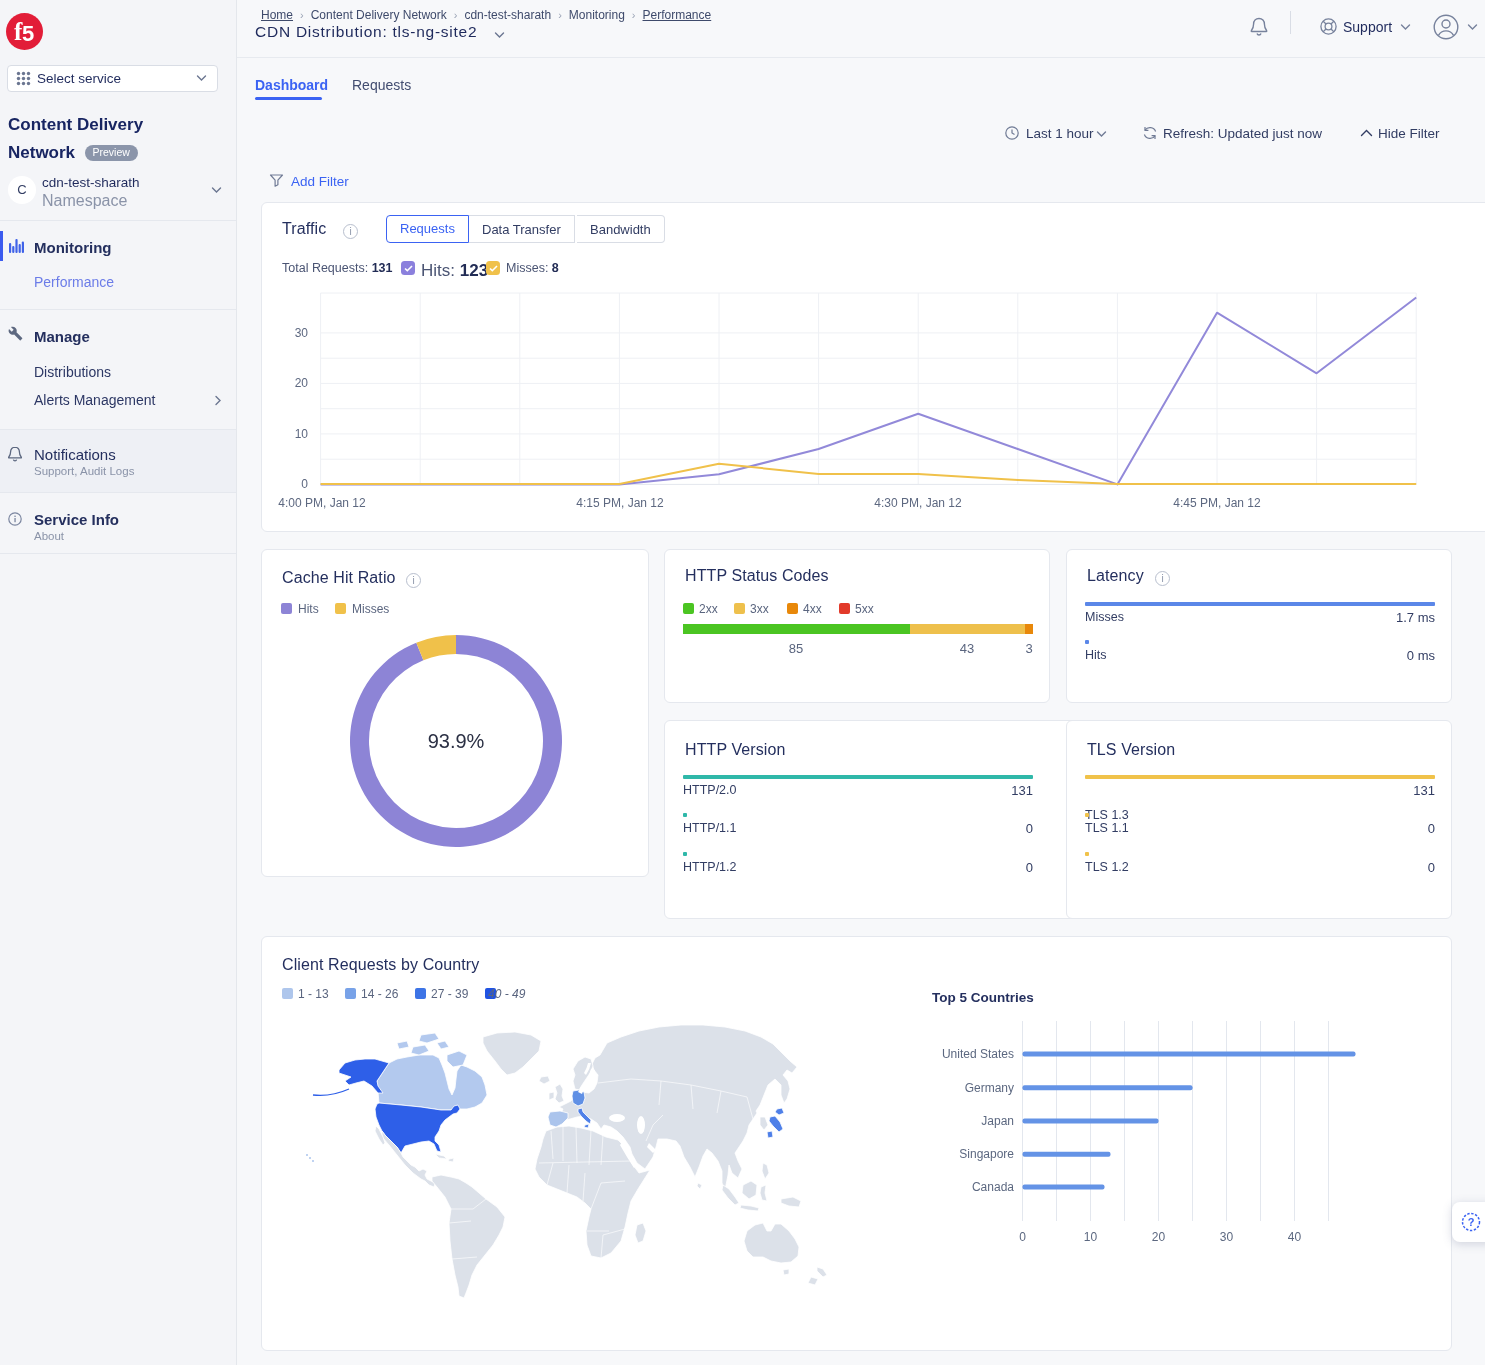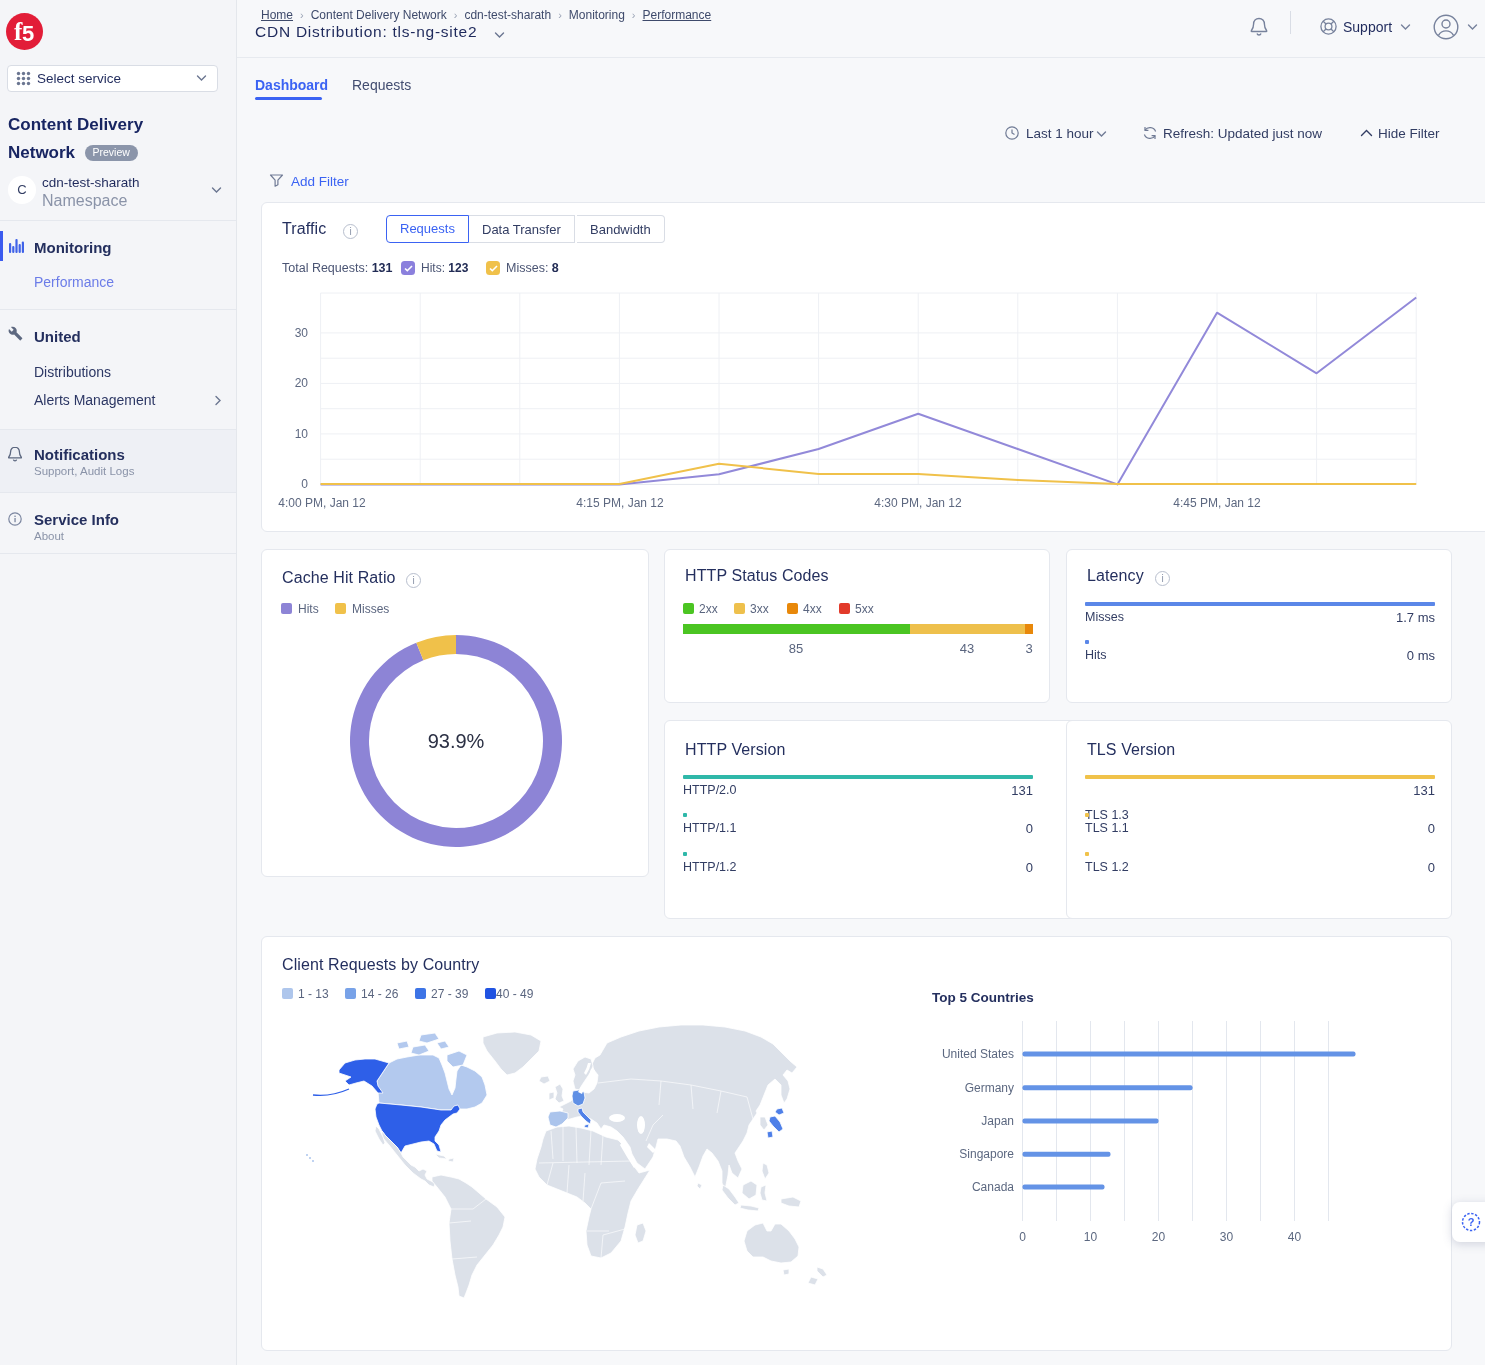--- a/index.html
+++ b/index.html
@@ -73,35 +73,35 @@
     </g>
   </svg>
   <div class="abs" style="left:34px;top:239px;font-size:15px;font-weight:bold;color:#242f5e;">Monitoring</div>
   <div class="abs" style="left:34px;top:274px;font-size:14px;color:#6b7ce8;">Performance</div>
 
   <div class="sb-sec-line" style="top:309px;"></div>
 
   <svg class="abs" style="left:8px;top:326px" width="15" height="15" viewBox="0 0 24 24">
       <path d="M22.7 19l-9.1-9.1c.9-2.3.4-5-1.5-6.9-2-2-5-2.4-7.4-1.3L9 6 6 9 1.6 4.7C.4 7.1.9 10.1 2.9 12.1c1.9 1.9 4.6 2.4 6.9 1.5l9.1 9.1c.4.4 1 .4 1.4 0l2.3-2.3c.5-.4.5-1 .1-1.4z" fill="#5d6880"></path>
     </svg>
-  <div class="abs" style="left:34px;top:328px;font-size:15px;font-weight:bold;color:#242f5e;">United</div>
+  <div class="abs" style="left:34px;top:328px;font-size:15px;font-weight:bold;color:#242f5e;">Manage</div>
   <div class="abs" style="left:34px;top:364px;font-size:14px;color:#2c3764;">Distributions</div>
   <div class="abs" style="left:34px;top:392px;font-size:14px;color:#2c3764;">Alerts Management</div>
   <svg class="abs" style="left:214px;top:395px" width="8" height="11" viewBox="0 0 8 11">
       <polyline points="2,1.5 6,5.5 2,9.5" fill="none" stroke="#6b7691" stroke-width="1.4" stroke-linecap="round"></polyline>
     </svg>
 
   <div class="sb-sec-line" style="top:429px;"></div>
   <div class="abs" style="left:0;top:430px;width:236px;height:62px;background:#eef0f5;"></div>
 
   <svg class="abs" style="left:8px;top:446px" width="14" height="16" viewBox="0 0 14 16">
       <path d="M7 1.2c-2.7 0-4.4 2-4.4 4.6 0 2.9-1.2 4.6-1.9 5.4-.2.3 0 .7.3.7h12c.4 0 .5-.4.3-.7-.7-.8-1.9-2.5-1.9-5.4 0-2.6-1.7-4.6-4.4-4.6z" fill="none" stroke="#5d6880" stroke-width="1.3"></path>
       <path d="M5.4 13.6c.2.8.8 1.3 1.6 1.3s1.4-.5 1.6-1.3" fill="none" stroke="#5d6880" stroke-width="1.3"></path>
     </svg>
-  <div class="abs" style="left:34px;top:446px;font-size:15px;font-weight:bold;color:#242f5e;">Notifications</div>
+  <div class="abs" style="left:34px;top:446px;font-size:15px;font-weight:normal;color:#242f5e;">Notifications</div>
   <div class="abs" style="left:34px;top:465px;font-size:11.5px;color:#8a93a8;">Support, Audit Logs</div>
 
   <div class="sb-sec-line" style="top:492px;"></div>
 
   <svg class="abs" style="left:8px;top:512px" width="14" height="14" viewBox="0 0 14 14">
       <circle cx="7" cy="7" r="6.2" fill="none" stroke="#7b86a0" stroke-width="1.2"></circle>
       <rect x="6.4" y="6" width="1.3" height="4.2" fill="#7b86a0"></rect>
       <rect x="6.4" y="3.6" width="1.3" height="1.4" fill="#7b86a0"></rect>
     </svg>
   <div class="abs" style="left:34px;top:511px;font-size:15px;font-weight:bold;color:#242f5e;">Service Info</div>
@@ -178,21 +178,21 @@
 
   <div class="abs" style="left:124px;top:12px;height:28px;border:1px solid #3b63f3;border-radius:4px 0 0 4px;background:#fff;color:#3b63f3;font-size:13px;line-height:26px;padding:0 13px;z-index:2;">Requests</div>
   <div class="abs" style="left:207px;top:12px;height:28px;border:1px solid #d9dde5;border-left:none;background:#fff;color:#323d63;font-size:13px;line-height:27px;padding:0 13px;">Data Transfer</div>
   <div class="abs" style="left:315px;top:12px;height:28px;border:1px solid #d9dde5;border-left:none;border-radius:0 4px 4px 0;background:#fff;color:#323d63;font-size:13px;line-height:27px;padding:0 13px;">Bandwidth</div>
 
   <div class="abs" style="left:20px;top:58px;font-size:12.5px;color:#4a5473;">Total Requests: <b style="color:#222c55;">131</b></div>
   <div class="abs" style="left:139px;top:58px;width:14px;height:14px;background:#8b80dd;border-radius:3.5px;"></div>
   <svg class="abs" style="left:141.5px;top:61.5px" width="9" height="7" viewBox="0 0 9 7">
       <polyline points="1,3.5 3.3,5.7 8,1" fill="none" stroke="#fff" stroke-width="1.6"></polyline>
     </svg>
-  <div class="abs" style="left:159px;top:58px;font-size:12px;color:#4a5473;">Hits: <b style="color:#222c55;">123</b></div>
+  <div class="abs" style="left:159px;top:58px;font-size:17px;color:#4a5473;">Hits: <b style="color:#222c55;">123</b></div>
   <div class="abs" style="left:224px;top:58px;width:14px;height:14px;background:#f0c14a;border-radius:3.5px;"></div>
   <svg class="abs" style="left:226.5px;top:61.5px" width="9" height="7" viewBox="0 0 9 7">
       <polyline points="1,3.5 3.3,5.7 8,1" fill="none" stroke="#fff" stroke-width="1.6"></polyline>
     </svg>
   <div class="abs" style="left:244px;top:58px;font-size:12.5px;color:#4a5473;">Misses: <b style="color:#222c55;">8</b></div>
 
   <svg class="abs" style="left:0;top:0" width="1191" height="330" viewBox="0 0 1191 330">
 
     <g stroke="#eef0f4" stroke-width="1">
       <line x1="58.6" y1="90" x2="1154.2" y2="90"></line>
@@ -314,21 +314,21 @@
 
 <div class="card" style="left:261px;top:936px;width:1191px;height:415px;">
   <div class="ctitle" style="left:20px;top:19px;">Client Requests by Country</div>
   <div class="legend-sq" style="left:20px;top:51px;background:#aec6ec;"></div>
   <div class="legend-tx" style="left:36px;top:50px;">1 - 13</div>
   <div class="legend-sq" style="left:83px;top:51px;background:#78a2e8;"></div>
   <div class="legend-tx" style="left:99px;top:50px;">14 - 26</div>
   <div class="legend-sq" style="left:153px;top:51px;background:#3d74e6;"></div>
   <div class="legend-tx" style="left:169px;top:50px;">27 - 39</div>
   <div class="legend-sq" style="left:223px;top:51px;background:#2053e2;"></div>
-  <div class="legend-tx" style="left:234px;top:50px;">40 - 49</div>
+  <div class="legend-tx" style="left:226px;top:50px;font-style:italic;">40 - 49</div>
 
   <svg class="abs" id="worldmap" style="left:39px;top:76px" width="570" height="300" viewBox="0 0 570 300">
   <g stroke="#ffffff" stroke-width="0.8" stroke-linejoin="round">
 
     <path fill="#dce1e9" d="M299,42 L306,30 L320,24 L338,18 L358,14 L380,12 L402,12 L424,14 L444,18 L460,24 L472,31 L481,40 L489,48 L496,54 L491,60 L486,57 L482,62 L487,68 L489,76 L486,86 L483,90 L480,82 L480,72 L474,66 L467,72 L463,82 L459,92 L455,98 L456,100 L452,106 L448,112 L446,120 L442,128 L438,134 L434,140 L437,148 L441,156 L437,165 L431,160 L428,152 L427,162 L424,177 L421,170 L421,158 L417,148 L411,140 L406,136 L402,143 L398,154 L394,164 L389,154 L383,144 L379,133 L375,128 L366,126 L357,126 L355,134 L352,144 L344,156 L336,150 L331,141 L329,134 L322,124 L316,118 L310,114 L303,112 L300,116 L296,110 L290,106 L283,103 L276,104 L269,106 L263,107 L259,103 L262,96 L258,94 L264,91 L270,88 L273,84 L276,80 L278,74 L281,79 L288,80 L293,76 L296,70 L297,62 L293,57 L291,51 L294,45 Z"></path>
 
     <path fill="#dce1e9" d="M272,56 L277,48 L284,44 L290,46 L292,53 L289,60 L285,66 L281,72 L278,77 L274,76 L272,68 L274,62 Z"></path>
 
     <path fill="#dce1e9" d="M245,118 L256,114 L268,113 L280,115 L292,118 L305,124 L317,127 L322,132 L326,142 L332,152 L338,160 L349,157 L337,176 L330,188 L327,200 L324,214 L320,228 L310,240 L300,245 L290,243 L286,232 L285,218 L288,204 L290,196 L284,190 L276,184 L266,180 L256,176 L246,172 L238,164 L234,156 L236,146 L240,134 L242,126 Z"></path>
     <path fill="#dce1e9" d="M336,212 L342,210 L345,218 L342,228 L337,230 L334,222 Z"></path>

